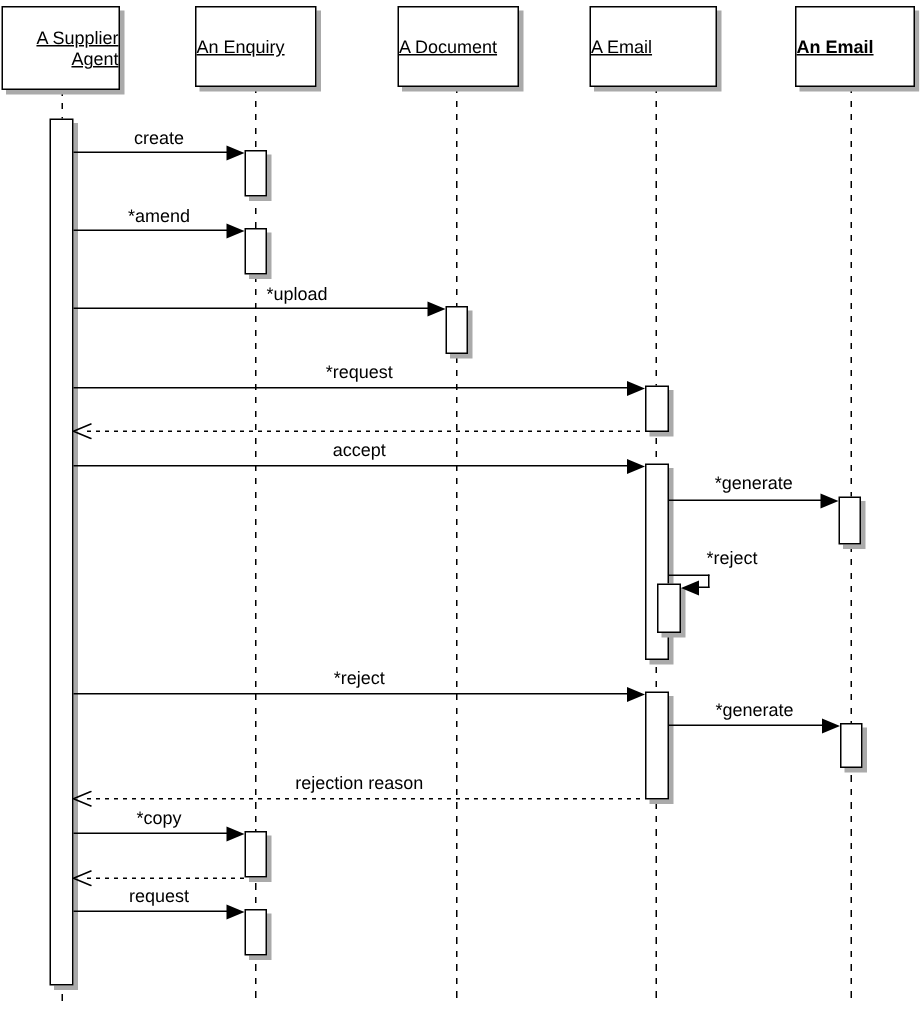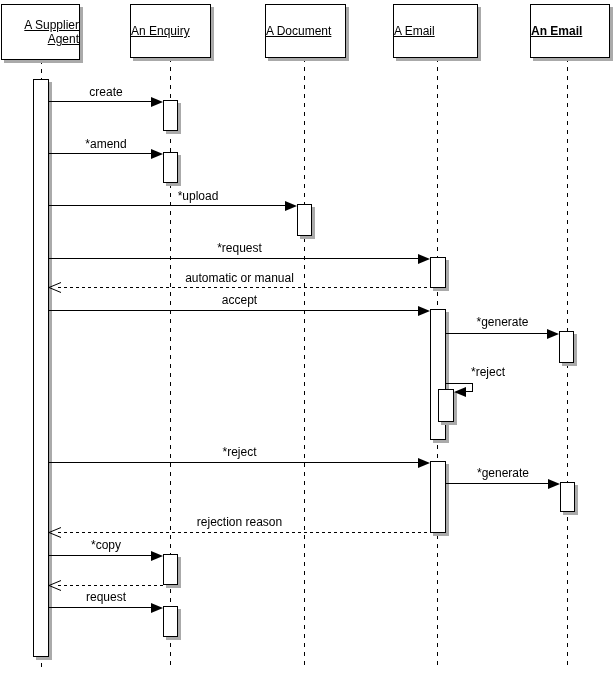--- a/index.html
+++ b/index.html
@@ -78,21 +78,20 @@
   <div class="head-r" style="left:151px;top:149px;"></div>
 
   <div class="mlabel" style="left:49px;top:189px;width:248px;padding-left:25px;">*upload</div>
   <div class="line" style="left:49px;top:205px;width:237px;"></div>
   <div class="head-r" style="left:285px;top:201px;"></div>
 
   <div class="mlabel" style="left:49px;top:241px;width:381px;">*request</div>
   <div class="line" style="left:49px;top:258px;width:370px;"></div>
   <div class="head-r" style="left:418px;top:254px;"></div>
 
-  <div class="mlabel" style="left:49px;top:271px;width:381px;">automatic or manual</div>
   <div class="dline" style="left:58px;top:287px;width:372px;"></div>
   <svg class="openhead" style="left:48px;top:282px;" width="14" height="11" viewBox="0 0 14 11">
       <path d="M13 0.5 L1 5.5 L13 10.5" fill="none" stroke="#000" stroke-width="1"></path>
     </svg>
 
   <div class="mlabel" style="left:49px;top:293px;width:381px;">accept</div>
   <div class="line" style="left:49px;top:310px;width:370px;"></div>
   <div class="head-r" style="left:418px;top:306px;"></div>
 
   <div class="mlabel" style="left:446px;top:315px;width:113px;">*generate</div>

